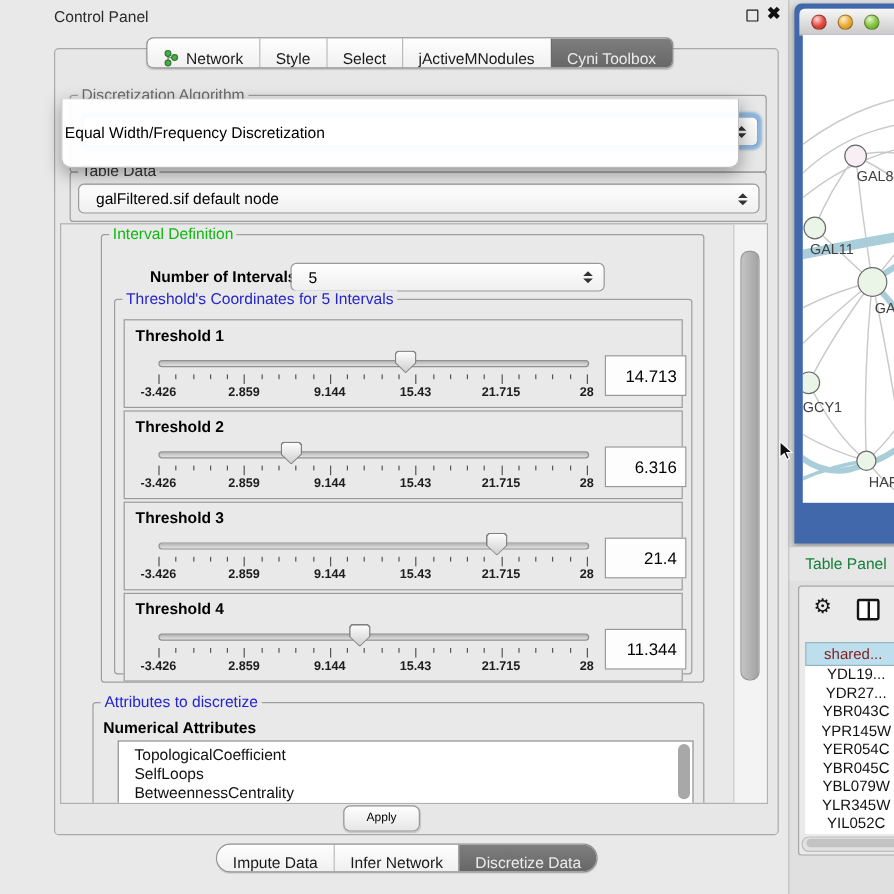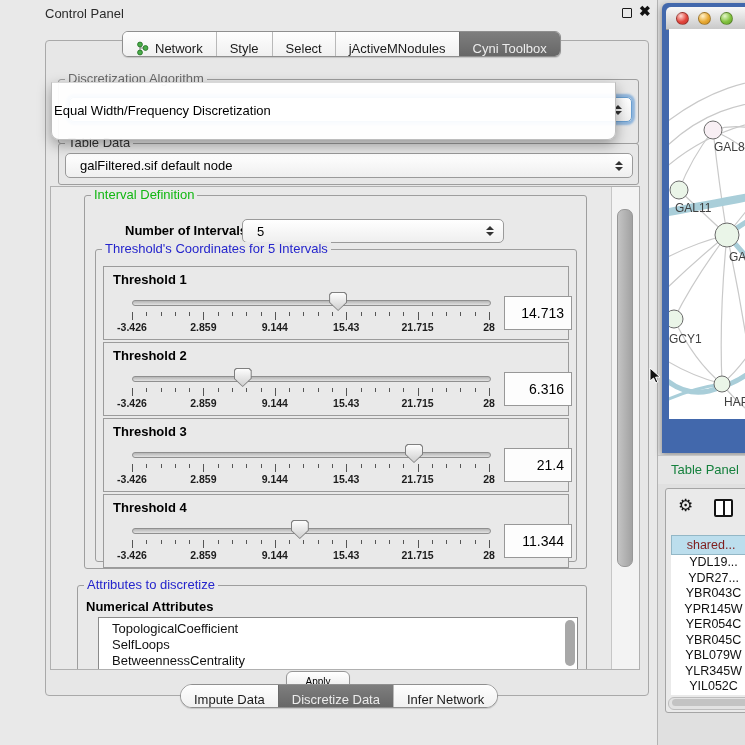--- a/index.html
+++ b/index.html
@@ -17,21 +17,21 @@
   .float-icon{position:absolute;left:585px;top:8px;width:8px;height:8px;border:1.5px solid #1a1a1a;border-radius:1px;cursor:default;}
   .close-icon{position:absolute;left:602px;top:4px;font-size:14px;font-weight:bold;color:#111;line-height:14px;}
 
   
   .seg-bar{position:absolute;display:flex;height:24px;border:1px solid #8f8f8f;border-radius:6px;overflow:hidden;background:#fdfdfd;box-shadow:0 1px 1px rgba(0,0,0,.15);z-index:20;}
   .seg{display:flex;align-items:flex-end;padding:0 13px;font-size:13px;color:#1a1a1a;background:linear-gradient(#fefefe,#f0f0f0);border-left:1px solid #b9b9b9;white-space:nowrap;cursor:default;}
   .seg:first-child{border-left:none;}
   .seg.sel{background:linear-gradient(#7e7e7e,var(--selected_tab_bg));color:#ececec;border-left-color:#6a6a6a;}
   .seg .net-ico{margin-right:6px;display:inline-block;width:13px;height:15px;}
   #top-tabs{left:85px;top:31px;}
-  #bottom-tabs{left:143px;top:684px;height:22px;border-radius:12px;}
+  #bottom-tabs{left:143px;top:703px;height:22px;border-radius:12px;}
 
   
   .panel{position:absolute;left:8px;top:40px;width:602px;height:654px;border:1px solid #a9a9a9;border-radius:4px;background:#e7e7e7;}
   .groupbox{position:absolute;border:1px solid #9e9e9e;border-radius:3px;}
   .groupbox>.g-title{position:absolute;top:-8px;left:6px;background:#e7e7e7;padding:0 3px;font-size:13px;color:#333;line-height:14px;white-space:nowrap;}
   .g-green{color:var(--accent_green_title) !important;}
   .g-blue{color:var(--accent_blue_title) !important;}
 
   .combo{position:absolute;background:linear-gradient(#ffffff,#efefef);border:1px solid #9a9a9a;border-radius:5px;font-size:13px;color:#000;}
   .combo .cv{position:absolute;left:14px;top:0;bottom:0;display:flex;align-items:center;white-space:nowrap;}
@@ -381,25 +381,25 @@
         </div>
       </div>
 
       <div class="apply-btn">Apply</div>
     </div>
 
     <div id="bottom-tabs" class="seg-bar">
         <div class="seg">
           <span>Impute Data</span>
         </div>
+        <div class="seg">
+          <span>Infer Network</span>
+        </div>
         <div class="seg sel">
           <span>Discretize Data</span>
-        </div>
-        <div class="seg">
-          <span>Infer Network</span>
         </div>
       </div>
 
     <div class="popup">
       <div id="popup-opts" class="popup-opts">
           <div class="popup-opt">Equal Width/Frequency Discretization</div>
         </div>
     </div>
   </div>
 

